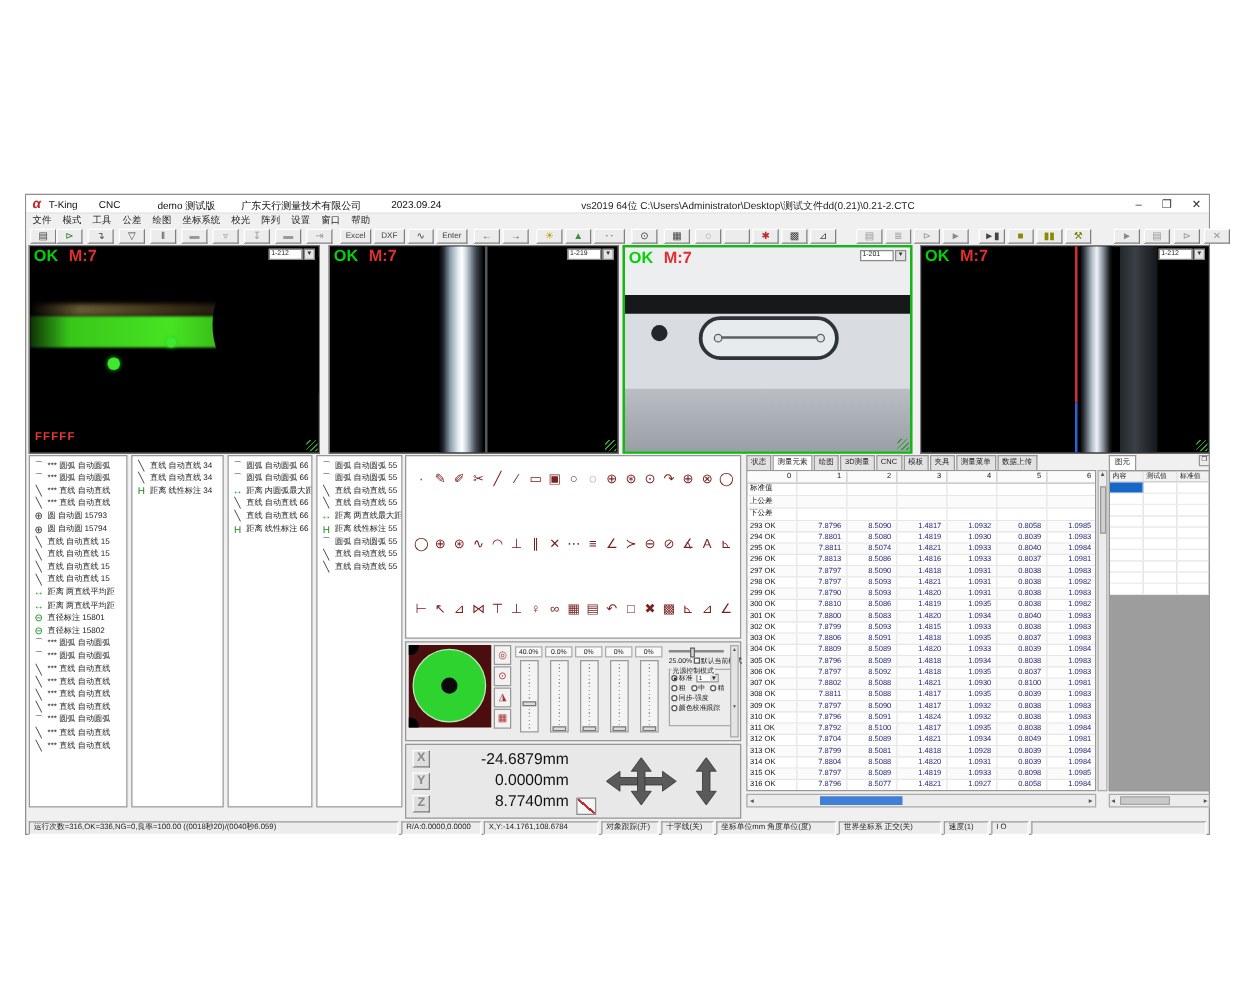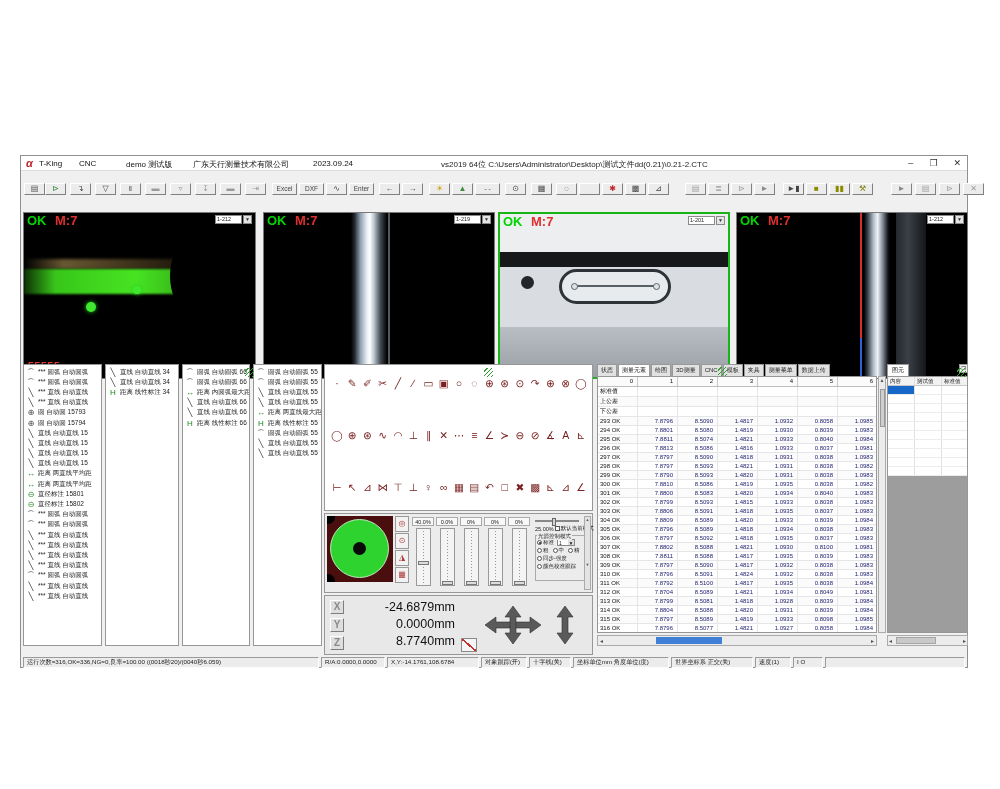--- a/index.html
+++ b/index.html
@@ -3,32 +3,32 @@
 <meta charset="utf-8">
 <style>
 *{box-sizing:border-box;margin:0;padding:0}
 body{background:#fff;font-family:"Liberation Sans",sans-serif;-webkit-font-smoothing:antialiased}
 #canvas{position:relative;width:1000px;height:789px;background:#fff;overflow:hidden}
 #win{position:absolute;left:20px;top:155px;width:948px;height:513px;background:#f0f0f0;border:1px solid #8f8f8f}
 
 .tbar{position:absolute;left:0;top:0;width:100%;height:15px;background:#fff;border-bottom:1px solid #dcdcdc;font-size:8px;color:#111}
 .tbar span{position:absolute;top:3px;white-space:nowrap}
 .logo{left:5px;top:1px!important;color:#c0252a;font-weight:bold;font-style:italic;font-size:11px}
-.t-brand{left:18px}.t-app{left:58px}.t-ed{left:105px}.t-co{left:172px}.t-date{left:292px}.t-path{left:420px;color:#222}
+.t-brand{left:18px}.t-app{left:58px}.t-ed{left:105px}.t-co{left:172px}.t-date{left:292px}.t-path{left:444px;color:#222}
 .winctl{position:absolute;right:6px;top:2px;display:flex;gap:16px;font-size:9px;color:#333}
 .winctl span{position:static;cursor:default}
 
 .menubar{position:absolute;left:0;top:15px;width:100%;height:10px;display:flex;gap:9px;align-items:center;padding-left:5px;font-size:7.5px;color:#222;background:#f0f0f0}
 
 .toolbar{position:absolute;left:0;top:25px;width:100%;height:15px;display:flex;align-items:center;padding-left:3px;background:#f0f0f0}
 .tb{height:12px;min-width:21px;font-size:8px;line-height:9px;background:#ececec;border:1px solid;border-color:#fff #808080 #808080 #fff;color:#444;padding:0 2px;white-space:nowrap}
 .tb.txt{font-size:6.5px;min-width:25px}
 
 .cams{position:absolute;left:2px;top:40px;width:944px;height:167px}
-.cam{position:absolute;top:16px;height:167px;background:#000;border:1px solid #7a7a7a;overflow:hidden}
+.cam{position:absolute;top:0;height:167px;background:#000;border:1px solid #7a7a7a;overflow:hidden}
 .cam.sel{border:2px solid #17b517;background:#d9dce0}
 .ok{position:absolute;left:3px;top:0;font-size:13px;font-weight:bold;color:#00d400;z-index:9}
 .mode{position:absolute;left:31px;top:0;font-size:13px;font-weight:bold;color:#e02f2f;z-index:9}
 .combo{position:absolute;right:13px;top:2px;width:27px;height:9px;background:#fff;border:1px solid #8a8a8a;font-size:5.5px;line-height:7px;padding-left:1px;color:#222;z-index:9}
 .combo-btn{position:absolute;right:3px;top:2px;width:9px;height:9px;background:#e4e4e4;border:1px solid #8a8a8a;font-size:5px;line-height:7px;text-align:center;z-index:9;color:#333}
 .grip{position:absolute;right:1px;bottom:1px;width:9px;height:9px;background:repeating-linear-gradient(135deg,transparent 0 2px,#2da02d 2px 3px);z-index:9}
 
 .c1-glow{position:absolute;left:0;top:28%;width:96%;height:6%;background:linear-gradient(to right,rgba(140,110,50,.0),rgba(190,160,90,.55) 18%,rgba(150,120,60,.35) 55%,rgba(0,0,0,0) 92%);filter:blur(1.5px)}
 .c1-band{position:absolute;left:0;top:34%;width:97%;height:15%;background:linear-gradient(to right,rgba(40,140,15,.35),#38c61a 14%,#47e422 50%,#2f9f13 80%,rgba(0,0,0,0) 96%);filter:blur(1px)}
 .c1-bite{position:absolute;left:63%;top:2%;width:120px;height:120px;border-radius:50%;background:#000}
@@ -141,20 +141,33 @@
     <span class="t-co">广东天行测量技术有限公司</span>
     <span class="t-date">2023.09.24</span>
     <span class="t-path">vs2019 64位  C:\Users\Administrator\Desktop\测试文件dd(0.21)\0.21-2.CTC</span>
     <div class="winctl">
       <span>–</span>
       <span>❐</span>
       <span>✕</span>
     </div>
   </div>
 
+  <div class="menubar">
+        <span class="mi">文件</span>
+        <span class="mi">模式</span>
+        <span class="mi">工具</span>
+        <span class="mi">公差</span>
+        <span class="mi">绘图</span>
+        <span class="mi">坐标系统</span>
+        <span class="mi">校光</span>
+        <span class="mi">阵列</span>
+        <span class="mi">设置</span>
+        <span class="mi">窗口</span>
+        <span class="mi">帮助</span>
+      </div>
 
   <div class="toolbar">
         <button class="tb">▤</button>
         <button class="tb" style="color: rgb(47, 127, 47);">⊳</button>
         <button class="tb" style="margin-left: 4px;">↴</button>
         <button class="tb" style="margin-left: 4px;">▽</button>
         <button class="tb" style="margin-left: 4px;">‖</button>
         <button class="tb" style="color: rgb(154, 154, 154); margin-left: 4px;">▬</button>
         <button class="tb" style="color: rgb(154, 154, 154); margin-left: 4px;">▿</button>
         <button class="tb" style="color: rgb(154, 154, 154); margin-left: 4px;">↧</button>

